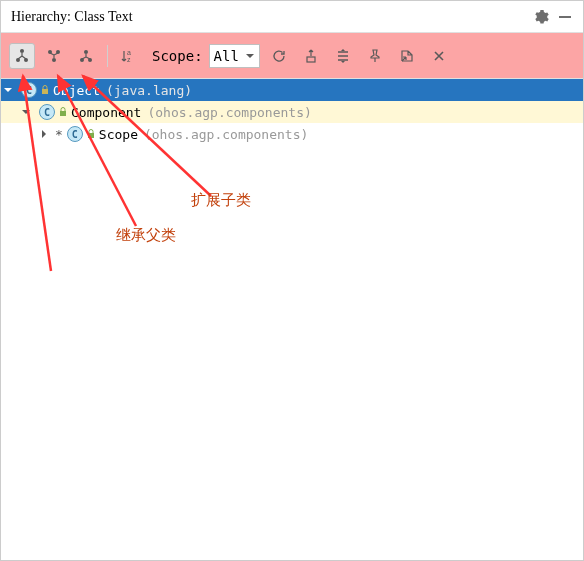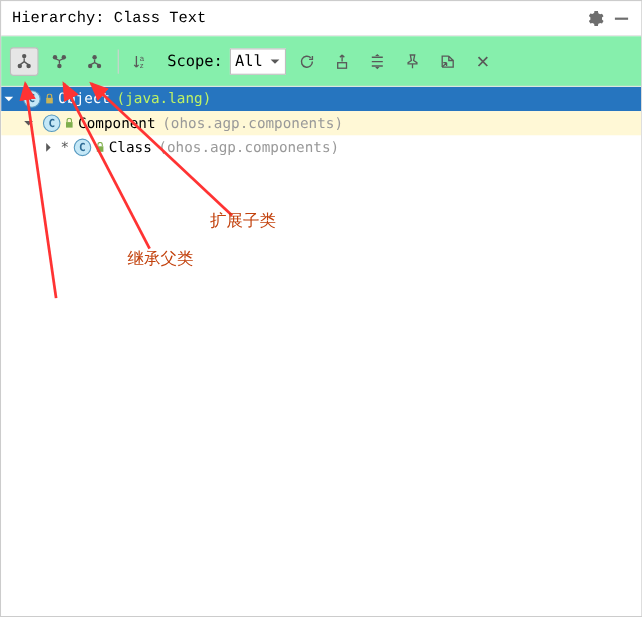--- a/index.html
+++ b/index.html
@@ -15,21 +15,21 @@
   }
   .header {
     display: flex;
     align-items: center;
     justify-content: space-between;
     padding: 4px 10px;
     height: 32px;
     border-bottom: 1px solid #e0e0e0;
   }
   .header-title {
-    font-family: Liberation Mono, monospace;
+    font-family: Liberation Serif, serif;
     font-size: 14px;
     color: #000;
   }
   .header-right {
     display: flex;
     gap: 8px;
     align-items: center;
   }
   .gear-icon, .minimize-icon {
     width: 16px; height: 16px;
@@ -37,21 +37,21 @@
     color: #6e6e6e;
     cursor: pointer;
   }
   .toolbar {
     display: flex;
     align-items: center;
     padding: 6px 8px;
     gap: 6px;
     height: 46px;
     border-bottom: 1px solid #e0e0e0;
-    background: #86efac;
+    background: #fca5a5;
   }
   .tool-btn {
     width: 26px; height: 26px;
     display: flex; align-items: center; justify-content: center;
     border: 1px solid transparent;
     border-radius: 3px;
     cursor: pointer;
     color: #595959;
   }
   .tool-btn.active {
@@ -124,21 +124,21 @@
     margin: 0 2px;
   }
   .lock-icon {
     width: 12px; height: 12px;
     display: inline-flex;
     align-items: center; justify-content: center;
     color: #8a7a3a;
     margin-right: 2px;
   }
   .class-name { color: inherit; }
-  .row-selected .pkg-name { color: #bef264; }
+  .row-selected .pkg-name { color: #e5e5e5; }
   .pkg-name { color: #999; margin-left: 6px; }
   .star { color: #555; margin-right: 2px; }
   .row-hover .pkg-name { color: #999; }
   .annotations {
     position: absolute;
     left: 0; top: 0;
     width: 100%; height: 100%;
     pointer-events: none;
   }
   .anno-text {
@@ -296,21 +296,21 @@
     </span>
     <span class="indent" style="width:4px"></span>
     <span class="star">*</span>
     <span class="class-icon">C</span>
     <span class="lock-icon">
       <svg width="10" height="10" viewBox="0 0 10 10">
           <rect x="2" y="4" width="6" height="5" fill="#7fae4c"></rect>
           <path d="M3 4V2.5a2 2 0 0 1 4 0V4" stroke="#7fae4c" stroke-width="1" fill="none"></path>
         </svg>
     </span>
-    <span class="class-name">Class</span>
+    <span class="class-name">Scope</span>
     <span class="pkg-name">(ohos.agp.components)</span>
   </div>
 </div>
 
 <div class="annotations">
   <svg class="arrow-svg">
     <defs>
       <marker id="ah" markerWidth="8" markerHeight="8" refX="6" refY="3" orient="auto">
         <path d="M0,0 L7,3 L0,6 z" fill="#ff3333"></path>
       </marker>

